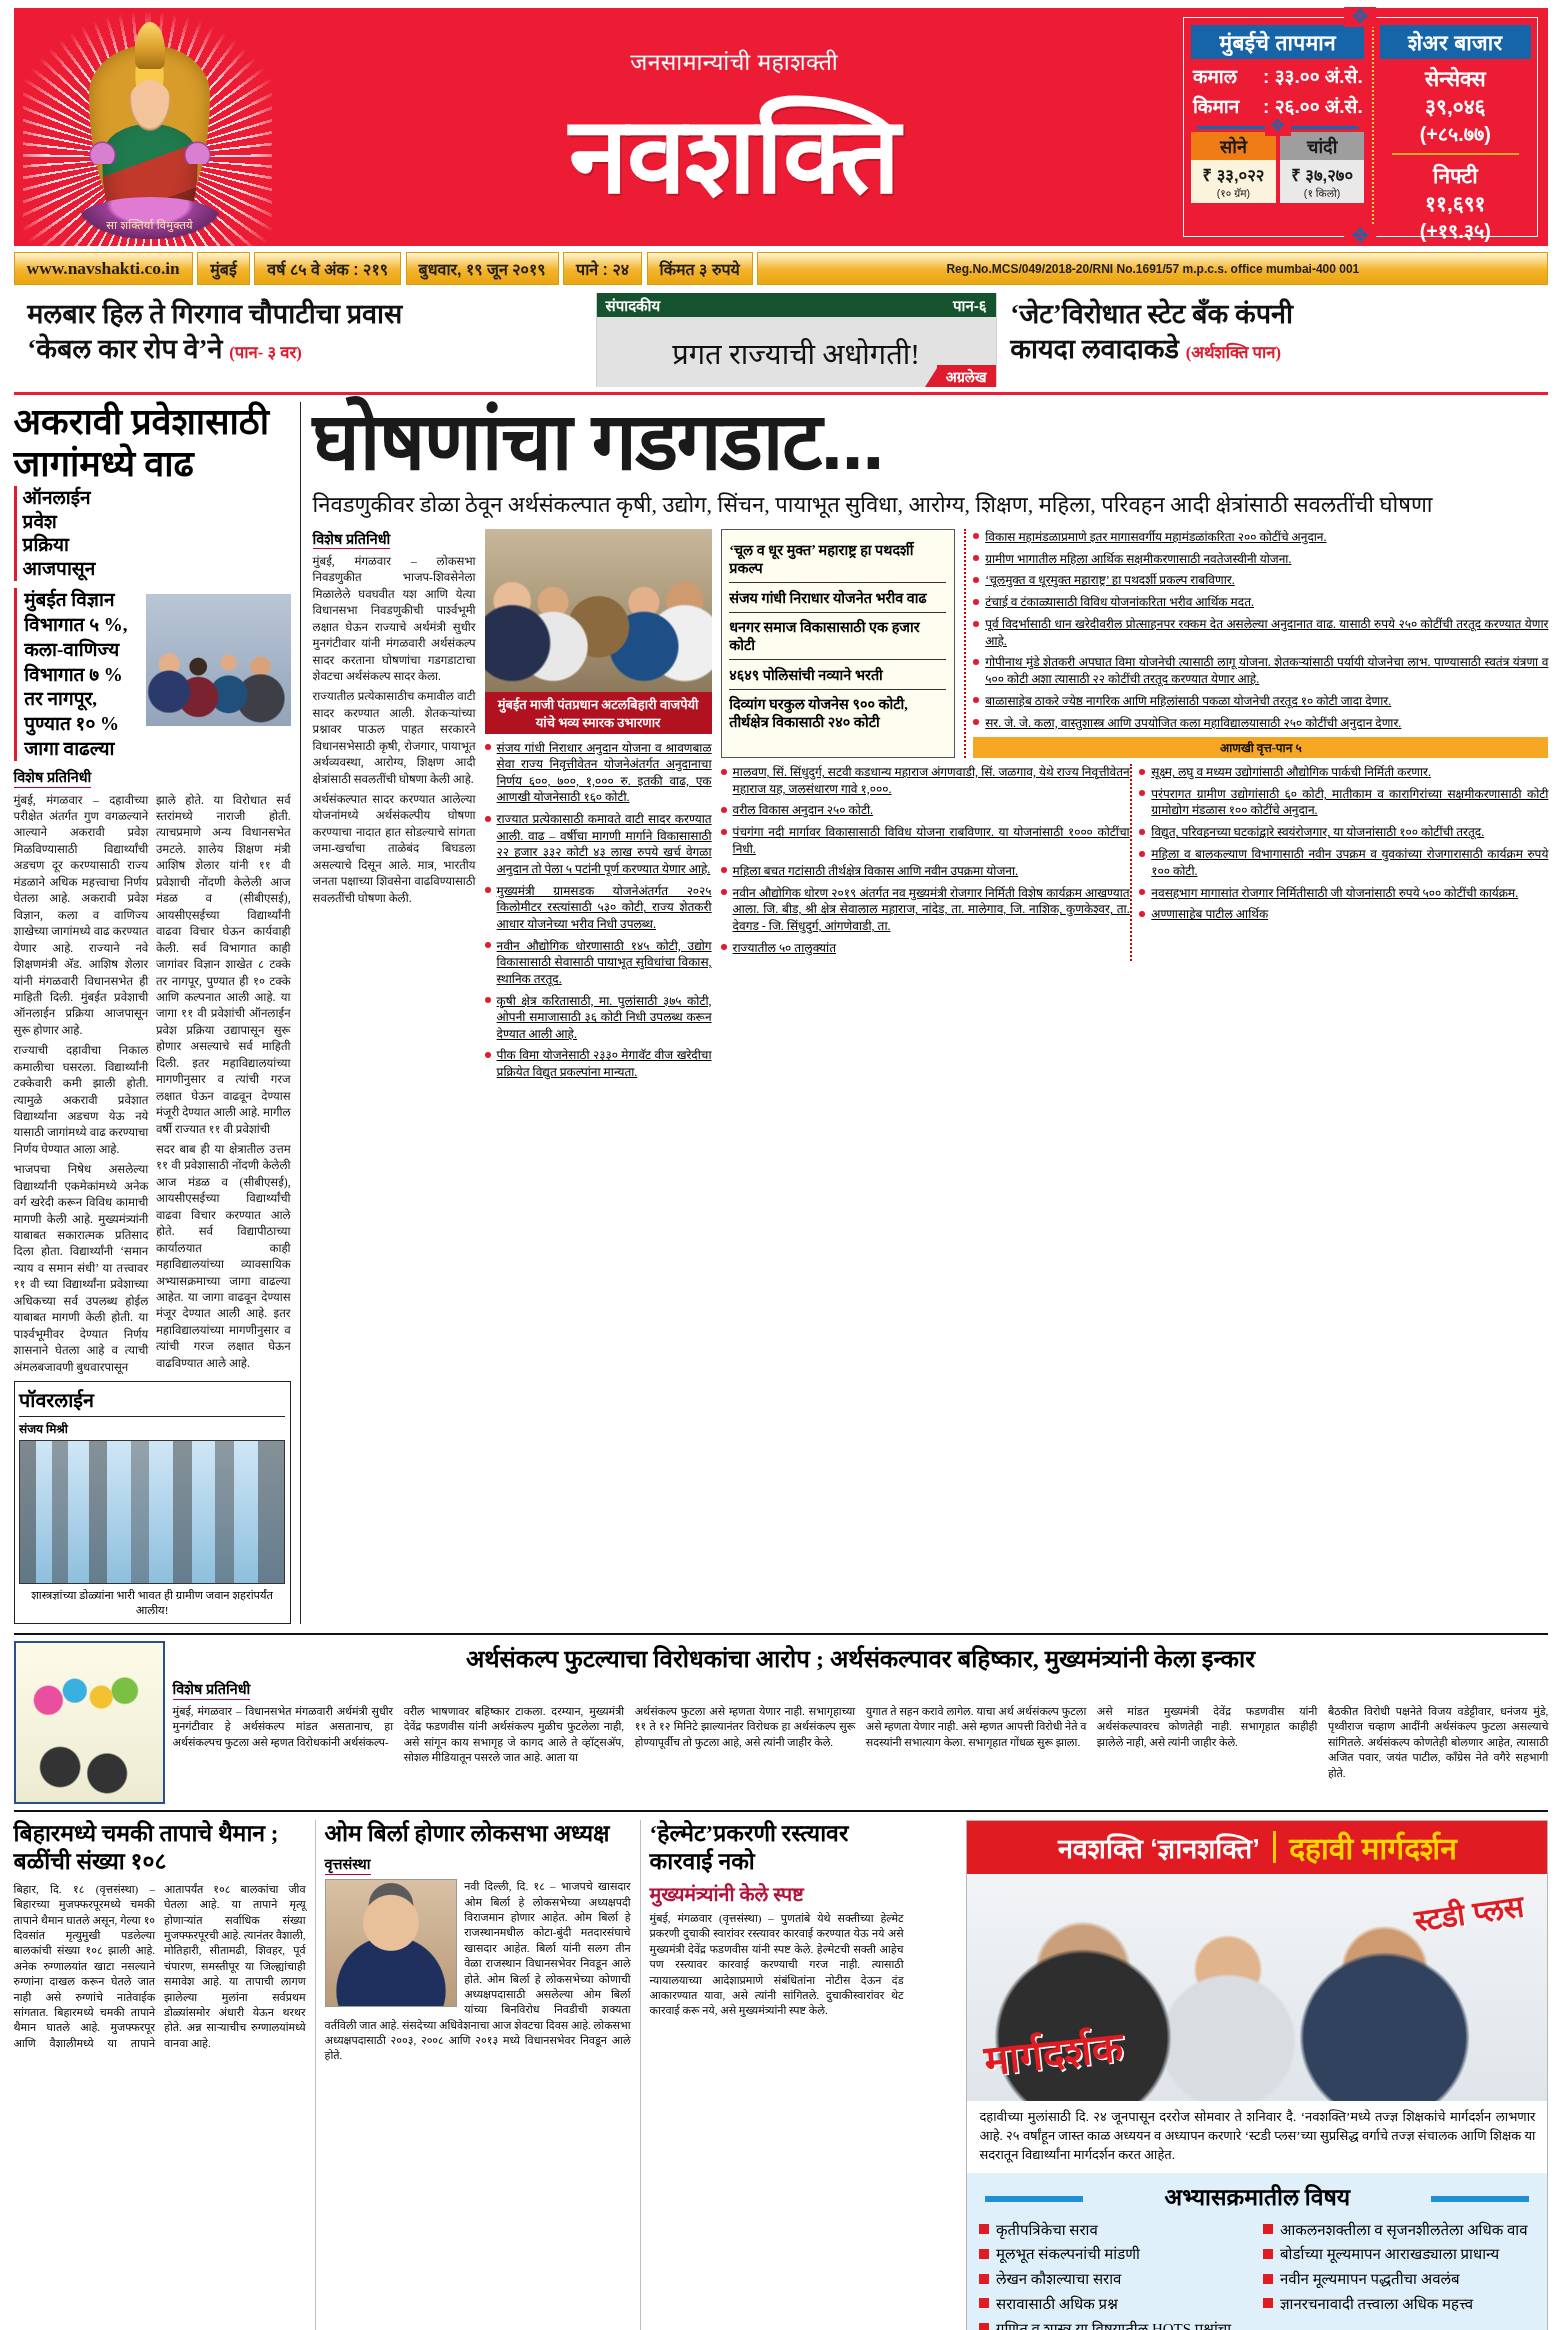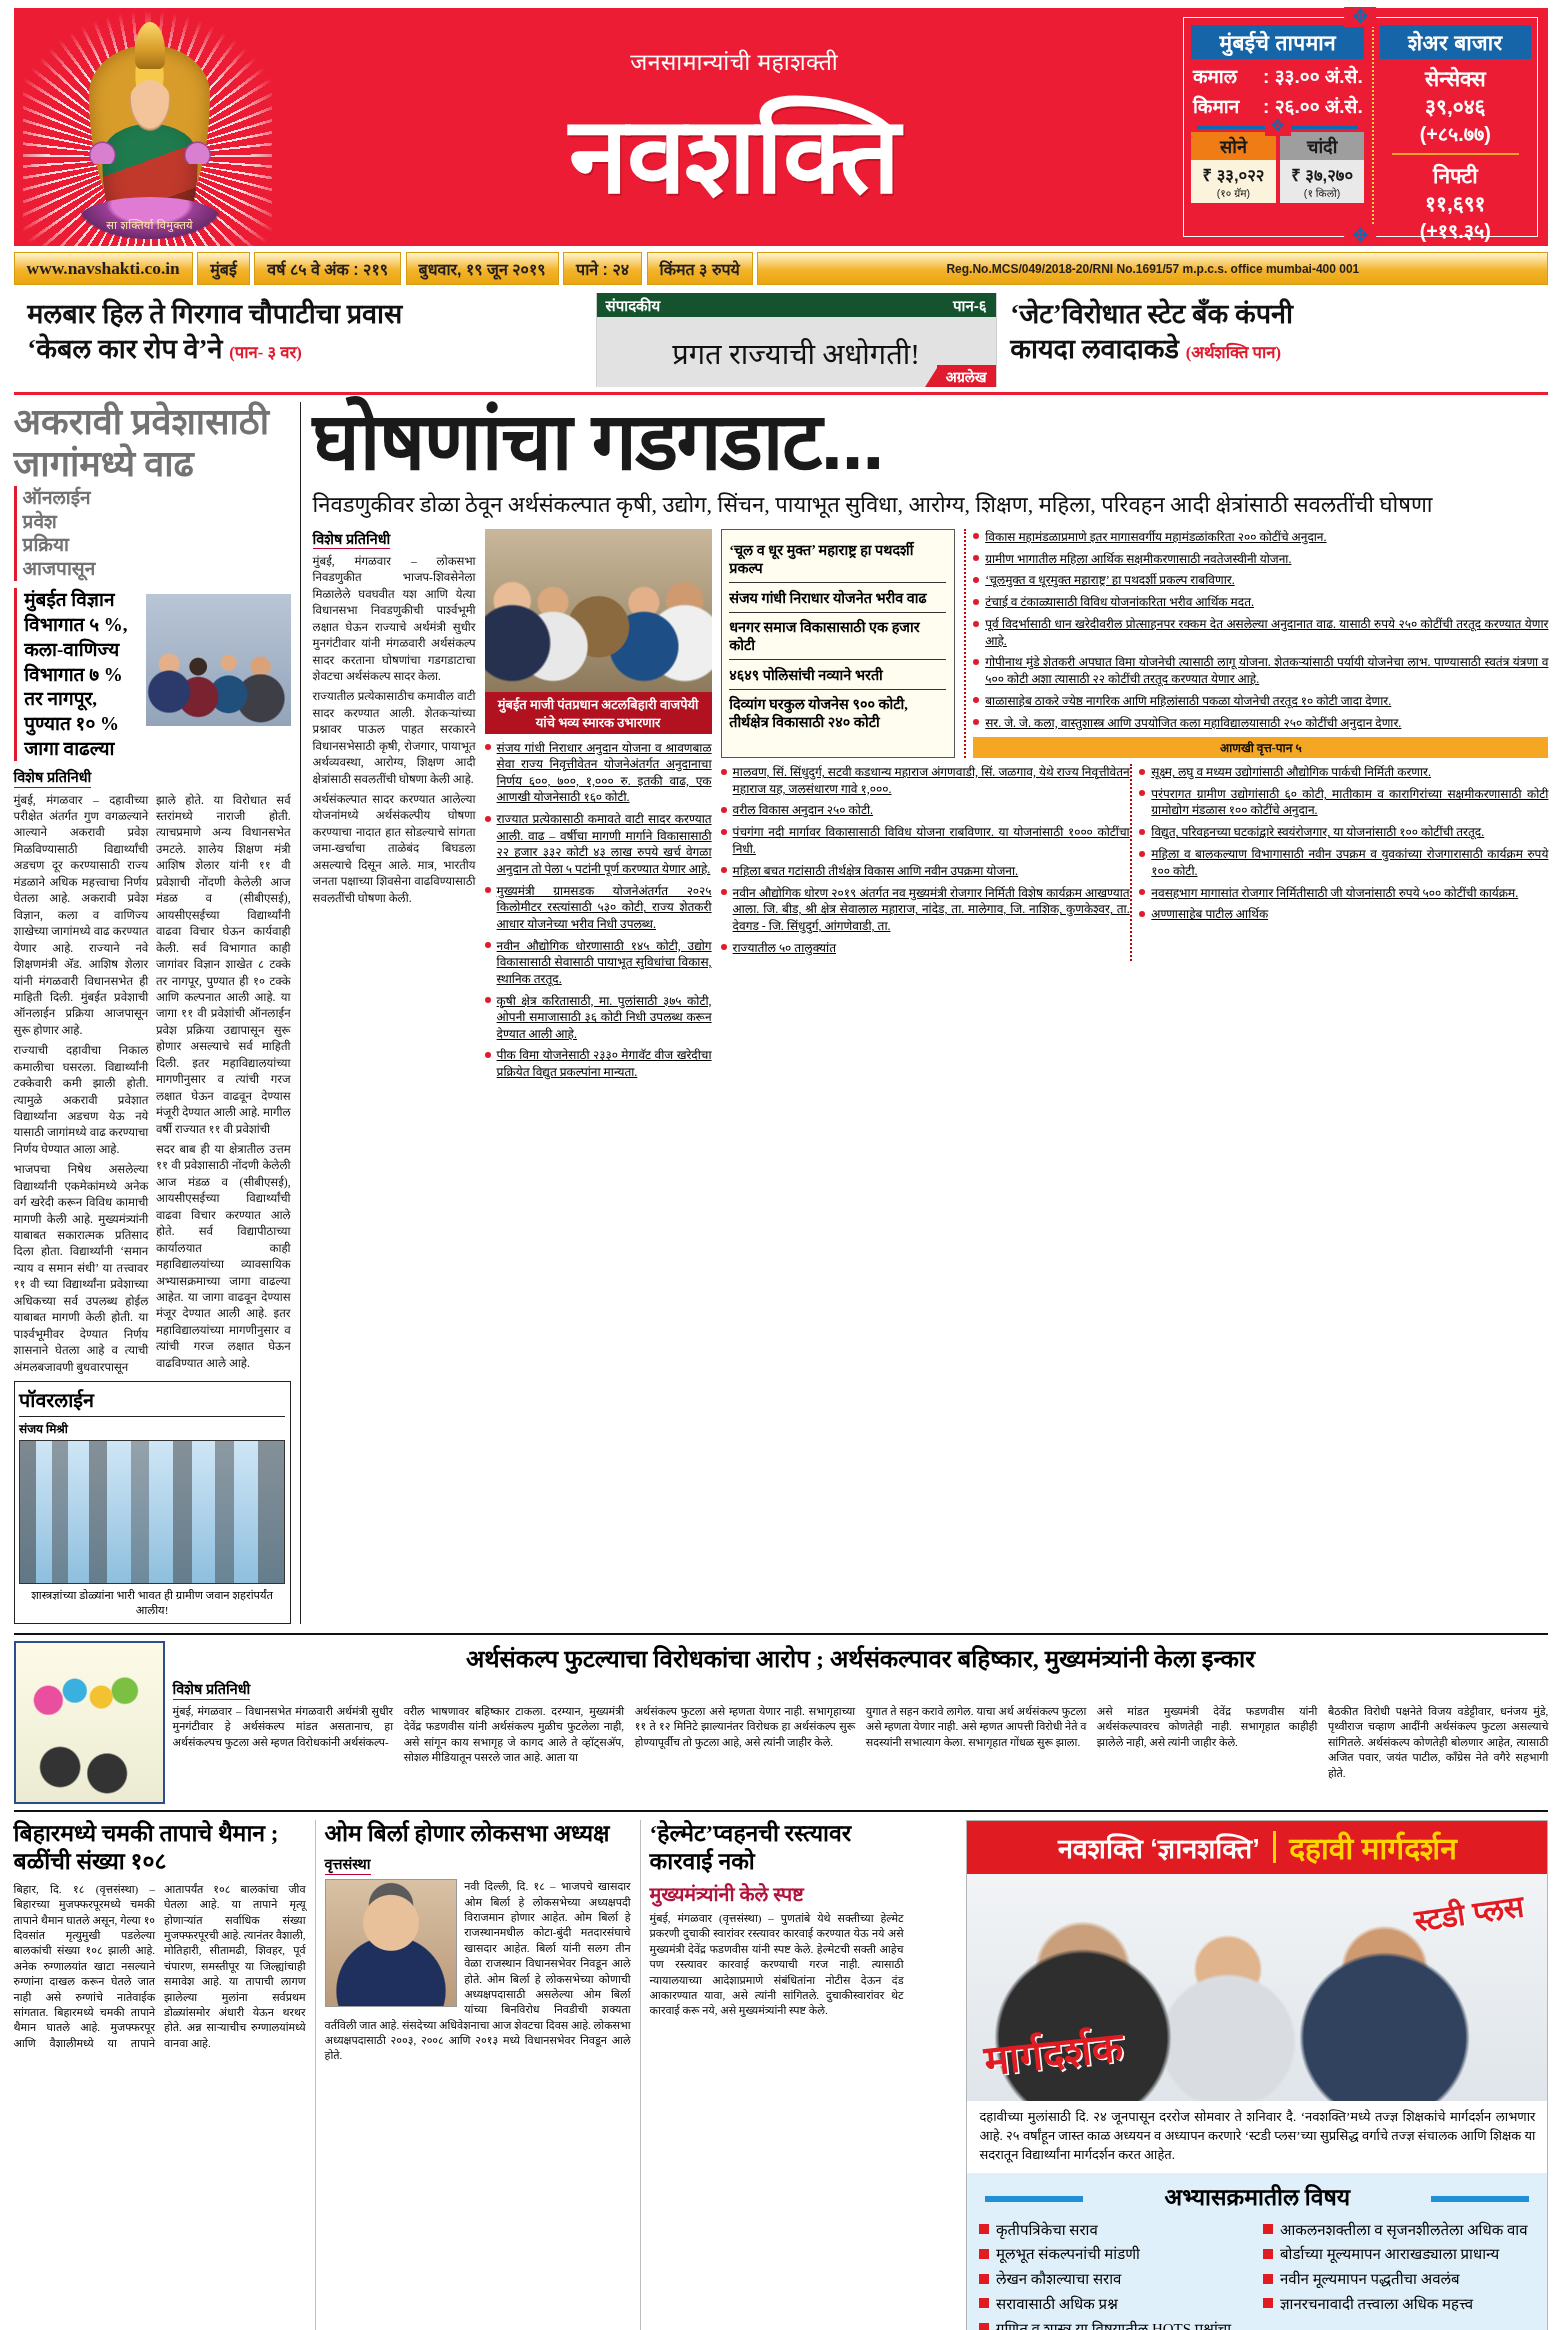--- a/index.html
+++ b/index.html
@@ -145,21 +145,21 @@
   .ed-tag { position:absolute; right:0; bottom:0; background:#e01b2e; color:#fff;
     font-size: 14.4px; font-weight:700; padding: 1.5px 9px; font-family:"Liberation Sans",sans-serif;}
   .ed-tag:before { content:""; position:absolute; left:-12px; bottom:0; border-bottom: 19.7px solid #e01b2e; border-left: 12px solid transparent; }
   .teaser-r { flex:1; padding: 4.5px 7.6px 0 13.6px; }
   .teaser-r h2 { font-size: 27px; line-height: 1.28; font-weight:700; color:#111; }
   .teaser-r .pg { color:#e01b2e; font-size: 16.6px; font-weight:700; }
 
   
   .mainrow { display:flex; margin-top: 7.6px; }
   .left-col { width: 287px; border-right: 1.5px solid #222; padding-right: 9px; }
-  .lc-head { font-size: 36px; font-weight:700; line-height: 1.16; color:#737373; }
+  .lc-head { font-size: 36px; font-weight:700; line-height: 1.16; color:#000000; }
   .lc-head .big { flex:1; }
   .lc-sub { font-size: 19px; font-weight:700; line-height:1.3; border-left: 3.8px solid #e01b2e; padding-left: 7.6px; margin-top: 9px; }
   .lc-photo { width: 100%; height: 140px; margin-top: 6px; position:relative; overflow:hidden;
     background: linear-gradient(#cfd9e6, #9fb0c4); }
   .lc-photo .people {
     position:absolute; inset: 0;
     background:
       radial-gradient(circle at 16% 74%, #2b3a6b 0 13%, rgba(0,0,0,0) 14%),
       radial-gradient(circle at 16% 53%, #e3b089 0 7%, rgba(0,0,0,0) 8%),
       radial-gradient(circle at 36% 78%, #7b2230 0 14%, rgba(0,0,0,0) 15%),
@@ -572,21 +572,21 @@
       <div class="st st2">
         <h3>ओम बिर्ला होणार लोकसभा अध्यक्ष</h3>
         <span class="byline">वृत्तसंस्था</span>
         <div class="tiny">
           <div class="portrait"></div>
           <p>नवी दिल्ली, दि. १८ – भाजपचे खासदार ओम बिर्ला हे लोकसभेच्या अध्यक्षपदी विराजमान होणार आहेत. ओम बिर्ला हे राजस्थानमधील कोटा-बुंदी मतदारसंघाचे खासदार आहेत. बिर्ला यांनी सलग तीन वेळा राजस्थान विधानसभेवर निवडून आले होते. ओम बिर्ला हे लोकसभेच्या कोणाची अध्यक्षपदासाठी असलेल्या ओम बिर्ला यांच्या बिनविरोध निवडीची शक्यता वर्तविली जात आहे. संसदेच्या अधिवेशनाचा आज शेवटचा दिवस आहे. लोकसभा अध्यक्षपदासाठी २००३, २००८ आणि २०१३ मध्ये विधानसभेवर निवडून आले होते.</p>
         </div>
       </div>
 
       <div class="st st3">
-        <h3>‘हेल्मेट’प्वहनची रस्त्यावर कारवाई नको</h3>
+        <h3>‘हेल्मेट’प्रकरणी रस्त्यावर कारवाई नको</h3>
         <div class="sub">मुख्यमंत्र्यांनी केले स्पष्ट</div>
         <div class="tiny">
           <p>मुंबई, मंगळवार (वृत्तसंस्था) – पुणतांबे येथे सक्तीच्या हेल्मेट प्रकरणी दुचाकी स्वारांवर रस्त्यावर कारवाई करण्यात येऊ नये असे मुख्यमंत्री देवेंद्र फडणवीस यांनी स्पष्ट केले. हेल्मेटची सक्ती आहेच पण रस्त्यावर कारवाई करण्याची गरज नाही. त्यासाठी न्यायालयाच्या आदेशाप्रमाणे संबंधितांना नोटीस देऊन दंड आकारण्यात यावा, असे त्यांनी सांगितले. दुचाकीस्वारांवर थेट कारवाई करू नये, असे मुख्यमंत्र्यांनी स्पष्ट केले.</p>
         </div>
       </div>
     </div>
 
     <div class="ad-gyan">
       <div class="ad-gyan-bar">
         <span class="w">नवशक्ति ‘ज्ञानशक्ति’</span>

